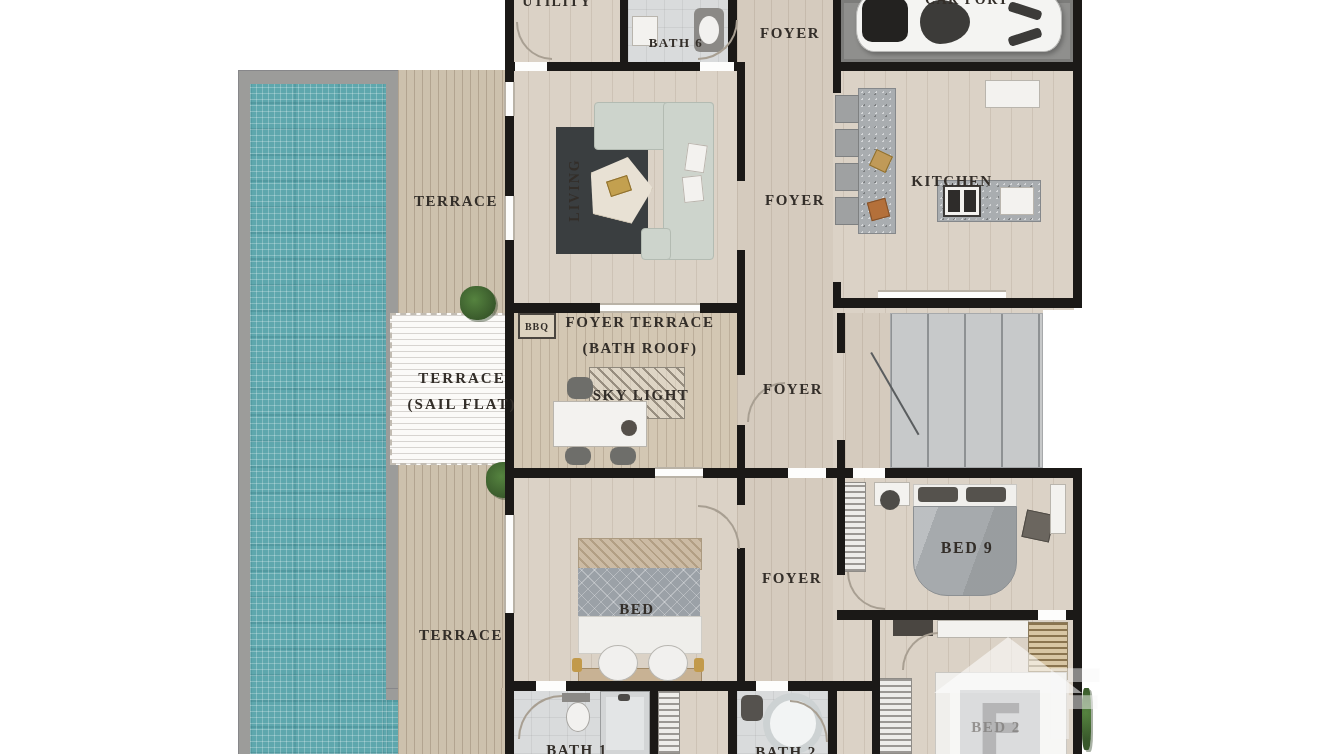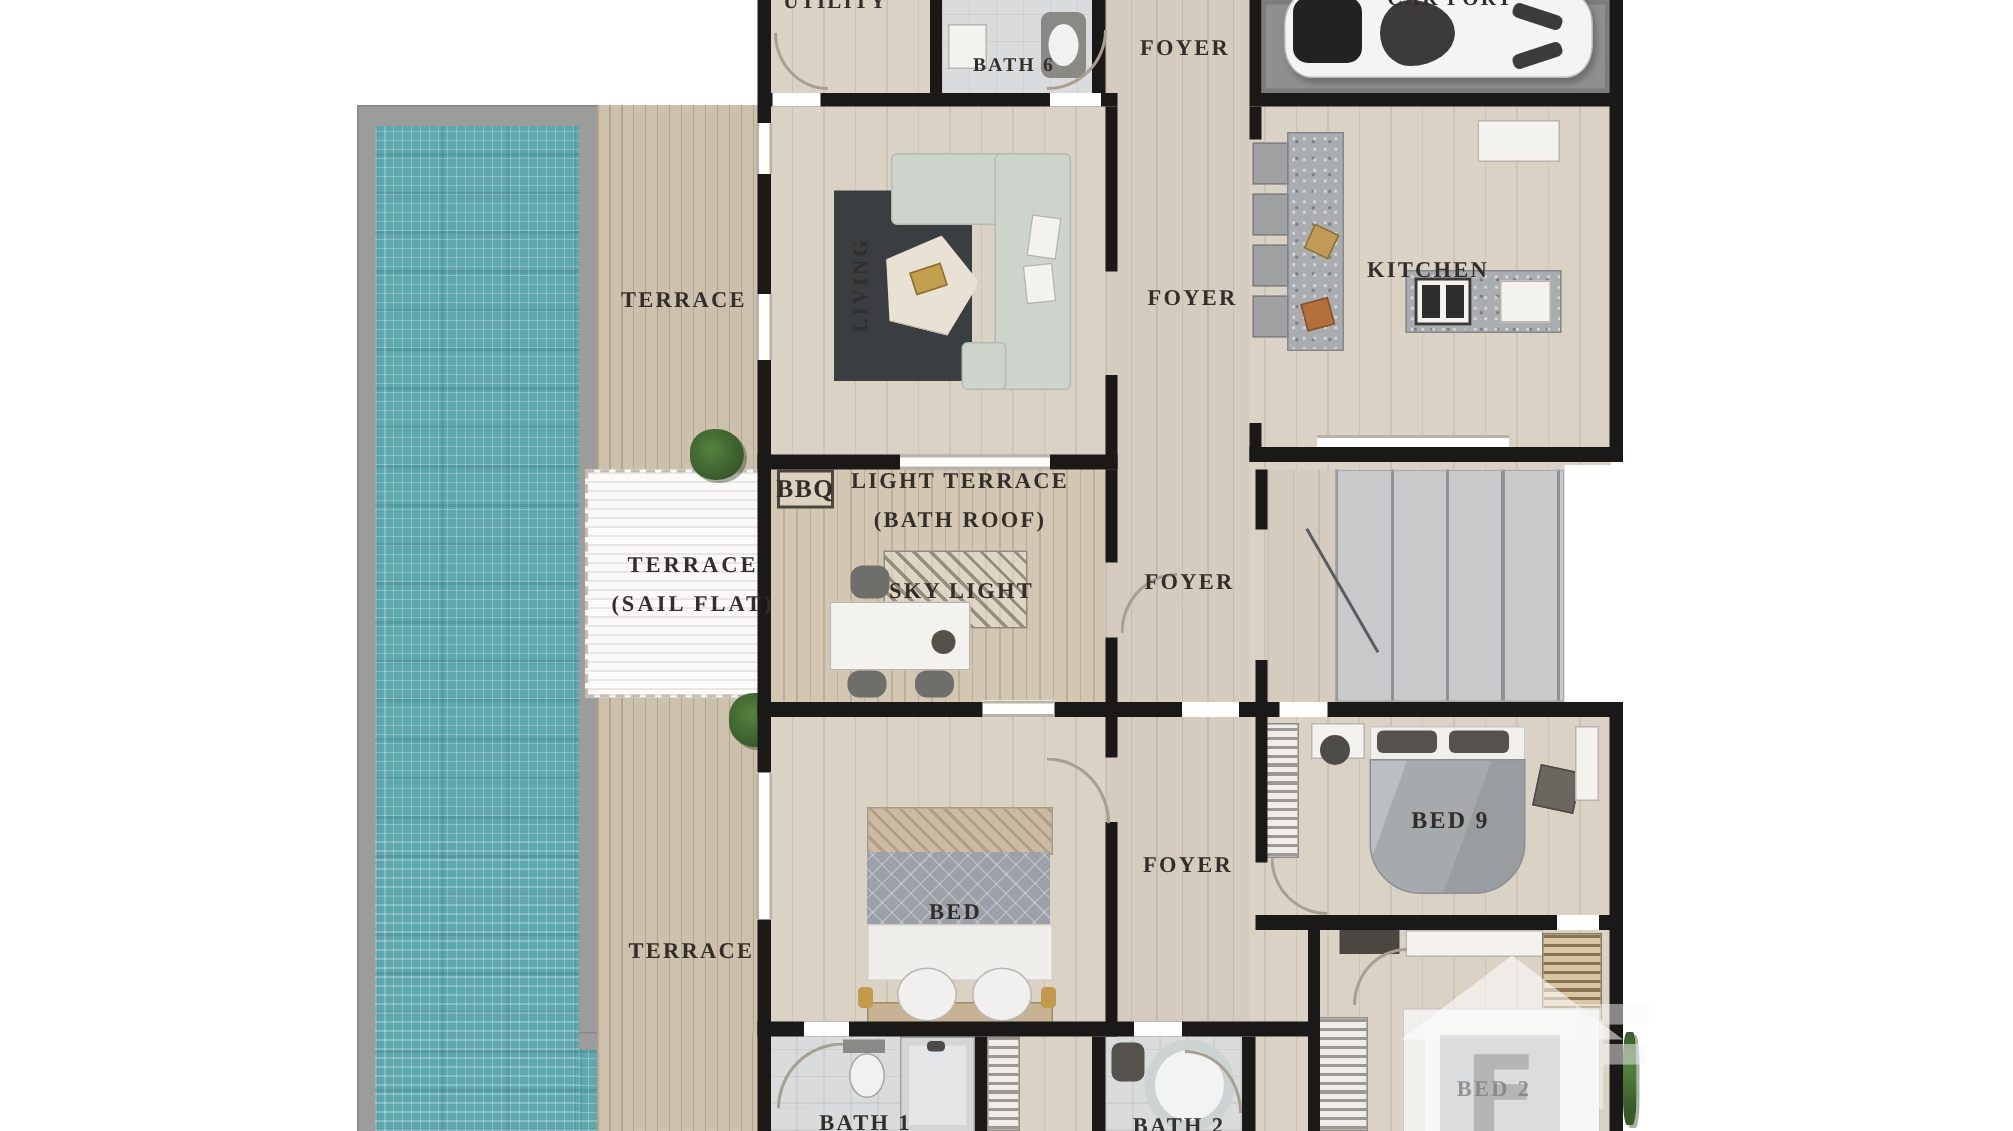--- a/index.html
+++ b/index.html
@@ -222,22 +222,22 @@
   <div class="arc" style="left:902px;top:632px;width:36px;height:38px;border-width:2px 0 0 2px;border-radius:100% 0 0 0;"></div>
 
   <div class="label" style="left:557px;top:2px;font-size:14px;">UTILITY</div>
   <div class="label small" style="left:676px;top:43px;">BATH 6</div>
   <div class="label" style="left:790px;top:33px;">FOYER</div>
   <div class="label" style="left:967px;top:0px;font-size:14px;">CAR PORT</div>
   <div class="label" style="left:456px;top:201px;">TERRACE</div>
   <div class="label vert" style="left:575px;top:190px;font-size:14px;">LIVING</div>
   <div class="label" style="left:952px;top:158px;margin-top:23px;">KITCHEN</div>
   <div class="label" style="left:795px;top:200px;">FOYER</div>
-  <div class="label" style="left:537px;top:326px;font-size:17px;letter-spacing:1px;">BBQ</div>
-  <div class="label" style="left:640px;top:322px;">LIGHT TERRACE</div>
+  <div class="label" style="left:537px;top:326px;font-size:10px;letter-spacing:1px;">BBQ</div>
+  <div class="label" style="left:640px;top:322px;">FOYER TERRACE</div>
   <div class="label" style="left:640px;top:348px;">(BATH ROOF)</div>
   <div class="label" style="left:641px;top:395px;">SKY LIGHT</div>
   <div class="label" style="left:462px;top:378px;letter-spacing:2px;">TERRACE</div>
   <div class="label" style="left:462px;top:404px;letter-spacing:2px;">(SAIL FLAT)</div>
   <div class="label" style="left:793px;top:389px;">FOYER</div>
   <div class="label" style="left:637px;top:609px;">BED</div>
   <div class="label" style="left:792px;top:578px;">FOYER</div>
   <div class="label" style="left:967px;top:548px;font-size:16px;">BED 9</div>
   <div class="label" style="left:461px;top:635px;">TERRACE</div>
   <div class="label" style="left:577px;top:750px;">BATH 1</div>

